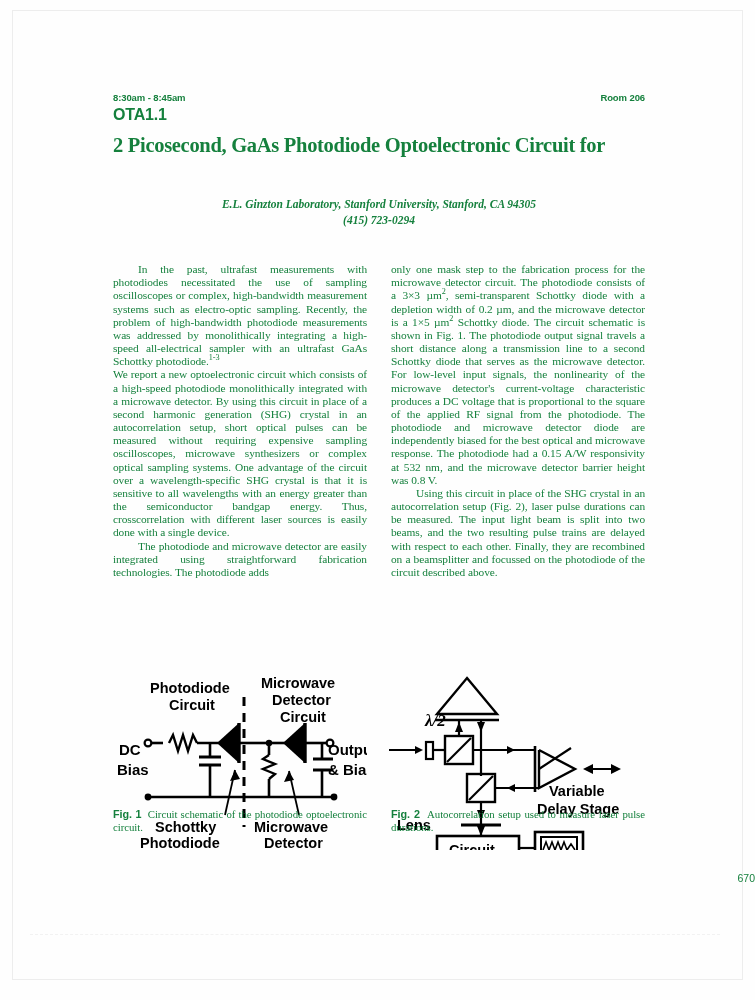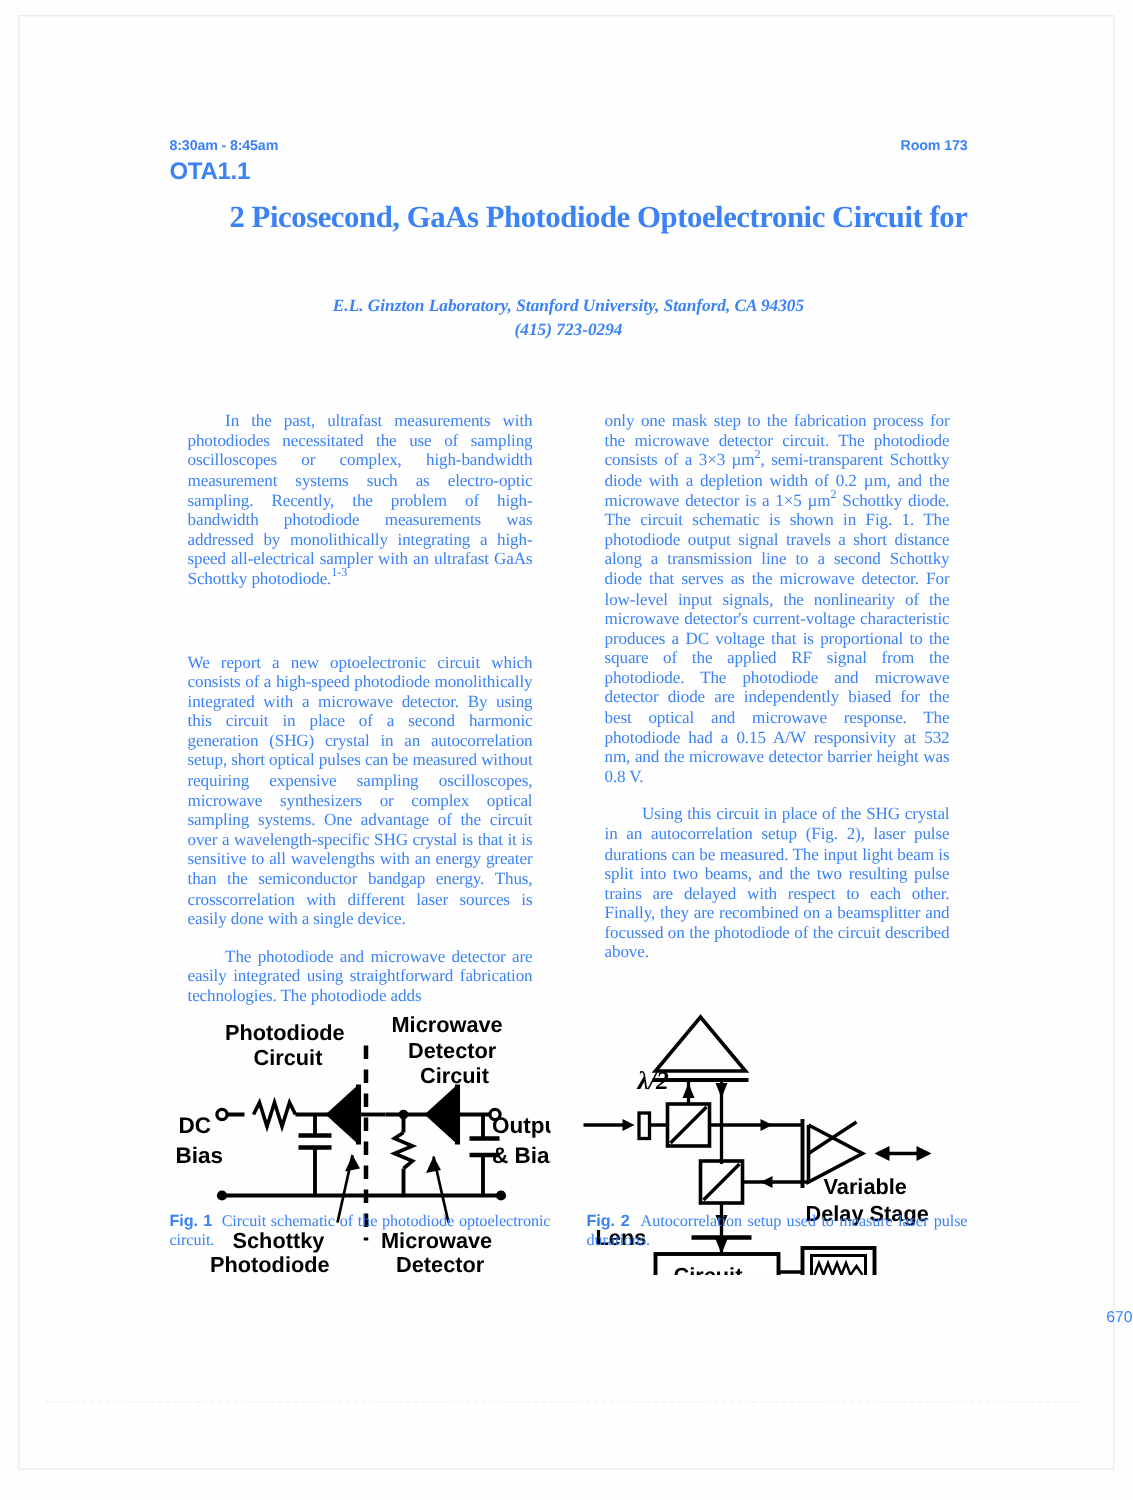--- a/index.html
+++ b/index.html
@@ -7,21 +7,21 @@
     padding: 0;
     background: #ffffff;
   }
   .page {
     position: relative;
     width: 755px;
     height: 1000px;
     background: #fefefe;
     overflow: hidden;
     font-family: "Liberation Serif", serif;
-    color: #3b82f6;
+    color: #15803d;
   }
   
   .scan-border {
     position: absolute;
     left: 12px; top: 10px;
     width: 731px; height: 970px;
     border: 1px solid #ededed;
     box-sizing: border-box;
     pointer-events: none;
   }
@@ -60,21 +60,21 @@
     font-weight: bold;
     margin-top: 2px;
     letter-spacing: -0.2px;
   }
 
   
   .title {
     position: absolute;
     left: 113px; top: 132px;
     width: 532px;
-    text-align: right;
+    text-align: left;
     font-size: 20.5px;
     font-weight: bold;
     line-height: 1.32;
     letter-spacing: -0.3px;
   }
 
   
   .authors-block {
     position: absolute;
     left: 113px; top: 197px;
@@ -104,21 +104,21 @@
     position: absolute;
     left: 113px; top: 263px;
     width: 532px;
     display: flex;
     gap: 24px;
   }
   .col {
     width: 254px;
   }
   .col p {
-    margin: 12px;
+    margin: 0;
     font-size: 11.4px;
     line-height: 1.155;
     text-align: justify;
     text-indent: 2.2em;
     hyphens: none;
     letter-spacing: -0.08px;
   }
   .col p.noindent { text-indent: 0; }
   sup { font-size: 0.72em; vertical-align: super; line-height: 0; }
 
@@ -174,21 +174,21 @@
 <body>
 
 <div class="page">
 
   <div class="scan-border"></div>
   <div class="scan-bottom-rule"></div>
 
   <div class="hdr">
     <div class="hdr-row">
       <div class="hdr-time">8:30am - 8:45am</div>
-      <div class="hdr-room">Room 173</div>
+      <div class="hdr-room">Room 206</div>
     </div>
     <div class="hdr-code">OTA1.1</div>
   </div>
 
   <div class="title">
     <span>2 Picosecond, GaAs Photodiode Optoelectronic Circuit for</span><br>
   </div>
 
   <div class="authors-block">
     <div class="affil">E.L. Ginzton Laboratory, Stanford University, Stanford, CA  94305</div>

